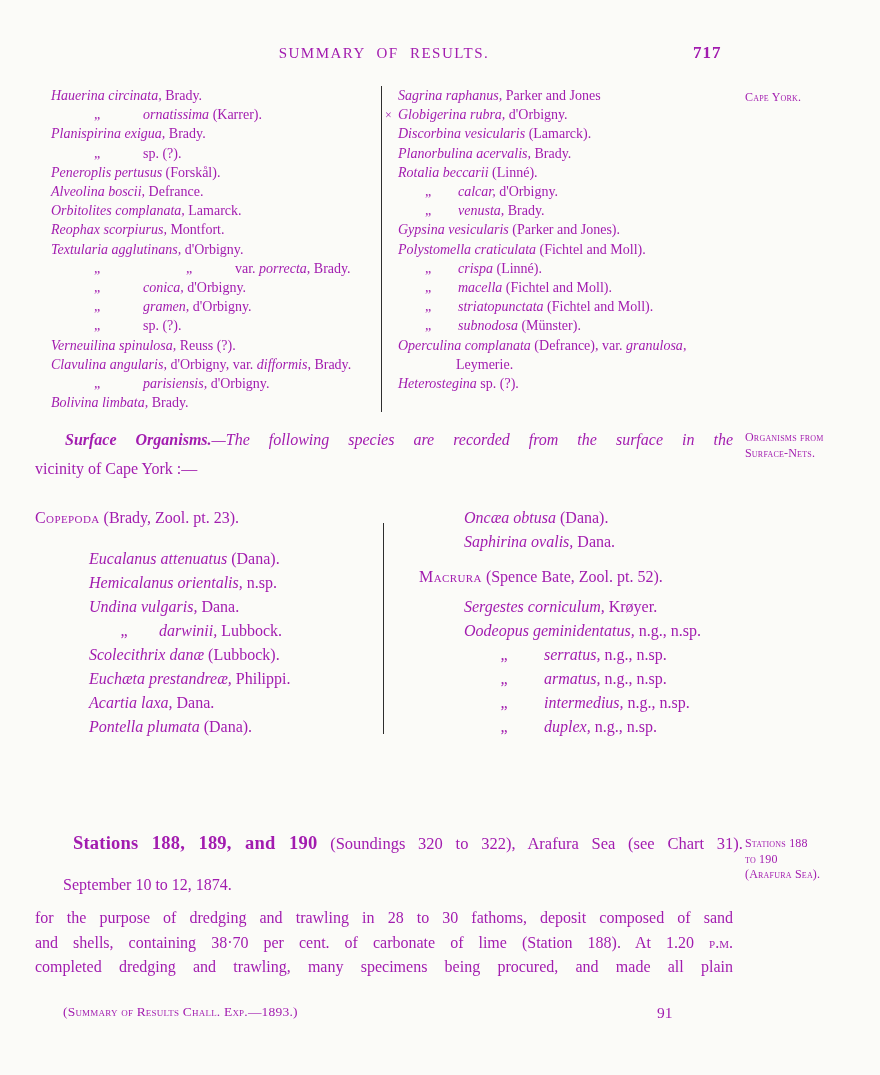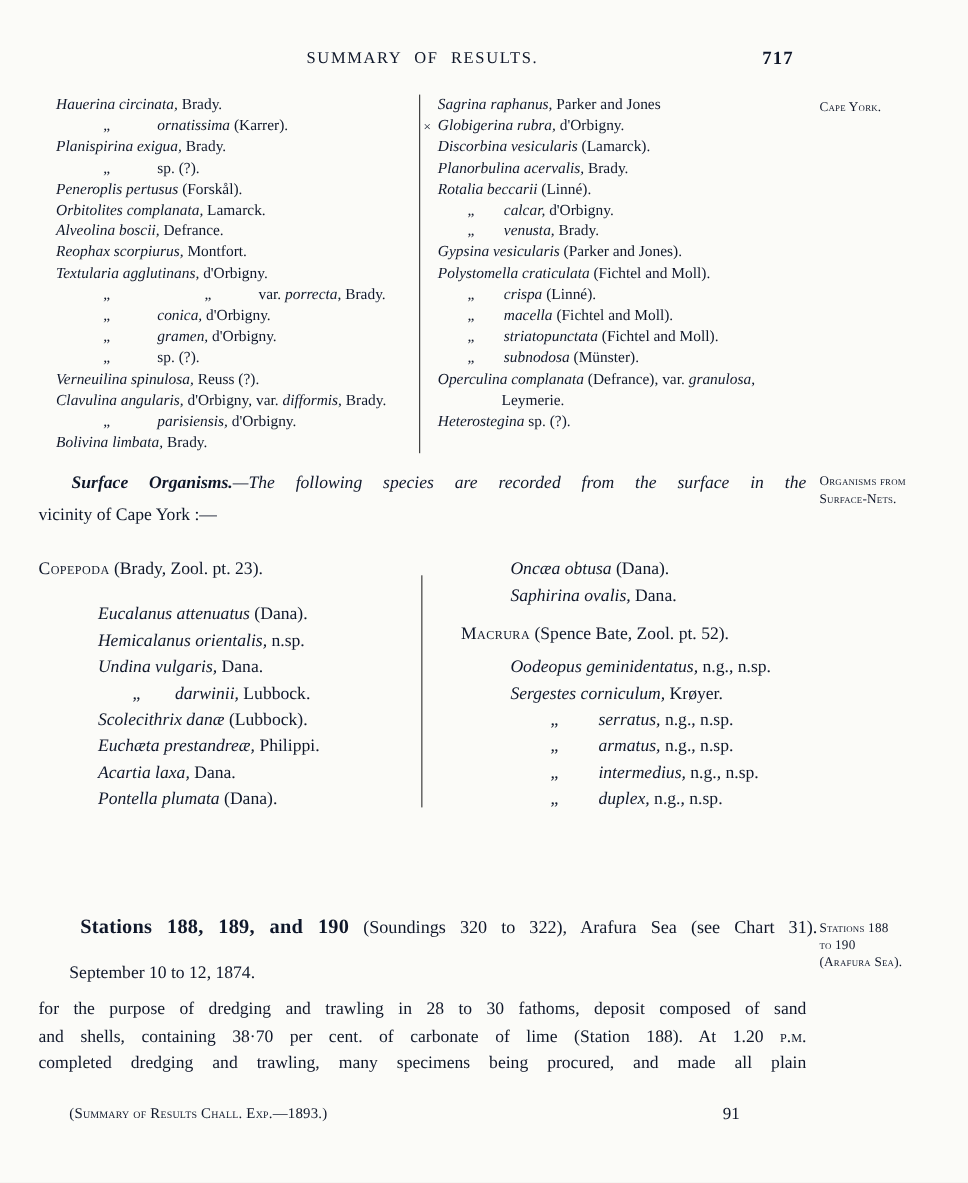--- a/index.html
+++ b/index.html
@@ -1,18 +1,18 @@
 <!DOCTYPE html>
 <html><head>
 <meta charset="utf-8">
 <style>
   html,body{margin:0;padding:0;background:#f2f1ed;}
   .page{
     position:relative;width:880px;height:1075px;overflow:hidden;
-    background:#fbfbf8;color:#0f172a;
+    background:#fbfbf8;color:#a21caf;
     font-family:"Liberation Serif","DejaVu Serif",serif;
     -webkit-font-smoothing:antialiased;
   }
   
   .running-header{position:absolute;top:45px;left:35px;width:698px;text-align:center;
     font-size:15px;letter-spacing:1.5px;word-spacing:6px;}
   .page-number{position:absolute;top:43px;left:693px;font-size:17px;font-weight:bold;letter-spacing:1px;}
 
   
   .seg-i{font-style:italic;}
@@ -94,22 +94,22 @@
     <div>(Arafura Sea).</div>
   </div>
 
   <div class="list1">
     <div class="col col-l">
         <div class="line"><span class="seg-i">Hauerina circinata,</span><span class="seg-r"> Brady.</span></div>
         <div class="line"><span class="seg-d">„</span><span class="seg-i">ornatissima</span><span class="seg-r"> (Karrer).</span></div>
         <div class="line"><span class="seg-i">Planispirina exigua,</span><span class="seg-r"> Brady.</span></div>
         <div class="line"><span class="seg-d">„</span><span class="seg-r">sp. (?).</span></div>
         <div class="line"><span class="seg-i">Peneroplis pertusus</span><span class="seg-r"> (Forskål).</span></div>
+        <div class="line"><span class="seg-i">Alveolina boscii,</span><span class="seg-r"> Defrance.</span></div>
         <div class="line"><span class="seg-i">Orbitolites complanata,</span><span class="seg-r"> Lamarck.</span></div>
-        <div class="line"><span class="seg-i">Alveolina boscii,</span><span class="seg-r"> Defrance.</span></div>
         <div class="line"><span class="seg-i">Reophax scorpiurus,</span><span class="seg-r"> Montfort.</span></div>
         <div class="line"><span class="seg-i">Textularia agglutinans,</span><span class="seg-r"> d'Orbigny.</span></div>
         <div class="line"><span class="seg-d">„</span><span class="seg-d">„</span><span class="seg-r">var. </span><span class="seg-i">porrecta</span><span class="seg-r">, Brady.</span></div>
         <div class="line"><span class="seg-d">„</span><span class="seg-i">conica,</span><span class="seg-r"> d'Orbigny.</span></div>
         <div class="line"><span class="seg-d">„</span><span class="seg-i">gramen,</span><span class="seg-r"> d'Orbigny.</span></div>
         <div class="line"><span class="seg-d">„</span><span class="seg-r">sp. (?).</span></div>
         <div class="line"><span class="seg-i">Verneuilina spinulosa,</span><span class="seg-r"> Reuss (?).</span></div>
         <div class="line"><span class="seg-i">Clavulina angularis,</span><span class="seg-r"> d'Orbigny, var. </span><span class="seg-i">difformis</span><span class="seg-r">, Brady.</span></div>
         <div class="line"><span class="seg-d">„</span><span class="seg-i">parisiensis,</span><span class="seg-r"> d'Orbigny.</span></div>
         <div class="line"><span class="seg-i">Bolivina limbata,</span><span class="seg-r"> Brady.</span></div>
@@ -158,22 +158,22 @@
     </div>
     <div class="col2-r">
       <div class="items">
           <div class="line"><span class="seg-i">Oncæa obtusa</span><span class="seg-r"> (Dana).</span></div>
           <div class="line"><span class="seg-i">Saphirina ovalis,</span><span class="seg-r"> Dana.</span></div>
         </div>
       <div class="group-heading">
         <span class="heading-sc">Macrura</span><span> (Spence Bate, Zool. pt. 52).</span>
       </div>
       <div class="items">
+          <div class="line"><span class="seg-i">Sergestes corniculum,</span><span class="seg-r"> Krøyer.</span></div>
           <div class="line"><span class="seg-i">Oodeopus geminidentatus,</span><span class="seg-r"> n.g., n.sp.</span></div>
-          <div class="line"><span class="seg-i">Sergestes corniculum,</span><span class="seg-r"> Krøyer.</span></div>
           <div class="line"><span class="seg-d">„</span><span class="seg-i">serratus,</span><span class="seg-r"> n.g., n.sp.</span></div>
           <div class="line"><span class="seg-d">„</span><span class="seg-i">armatus,</span><span class="seg-r"> n.g., n.sp.</span></div>
           <div class="line"><span class="seg-d">„</span><span class="seg-i">intermedius,</span><span class="seg-r"> n.g., n.sp.</span></div>
           <div class="line"><span class="seg-d">„</span><span class="seg-i">duplex,</span><span class="seg-r"> n.g., n.sp.</span></div>
         </div>
     </div>
   </div>
 
   <div class="stations-heading justify"><span class="seg-b">Stations 188, 189, and 190</span><span class="seg-r"> (Soundings 320 to 322), Arafura Sea (see Chart 31).</span></div>
 

